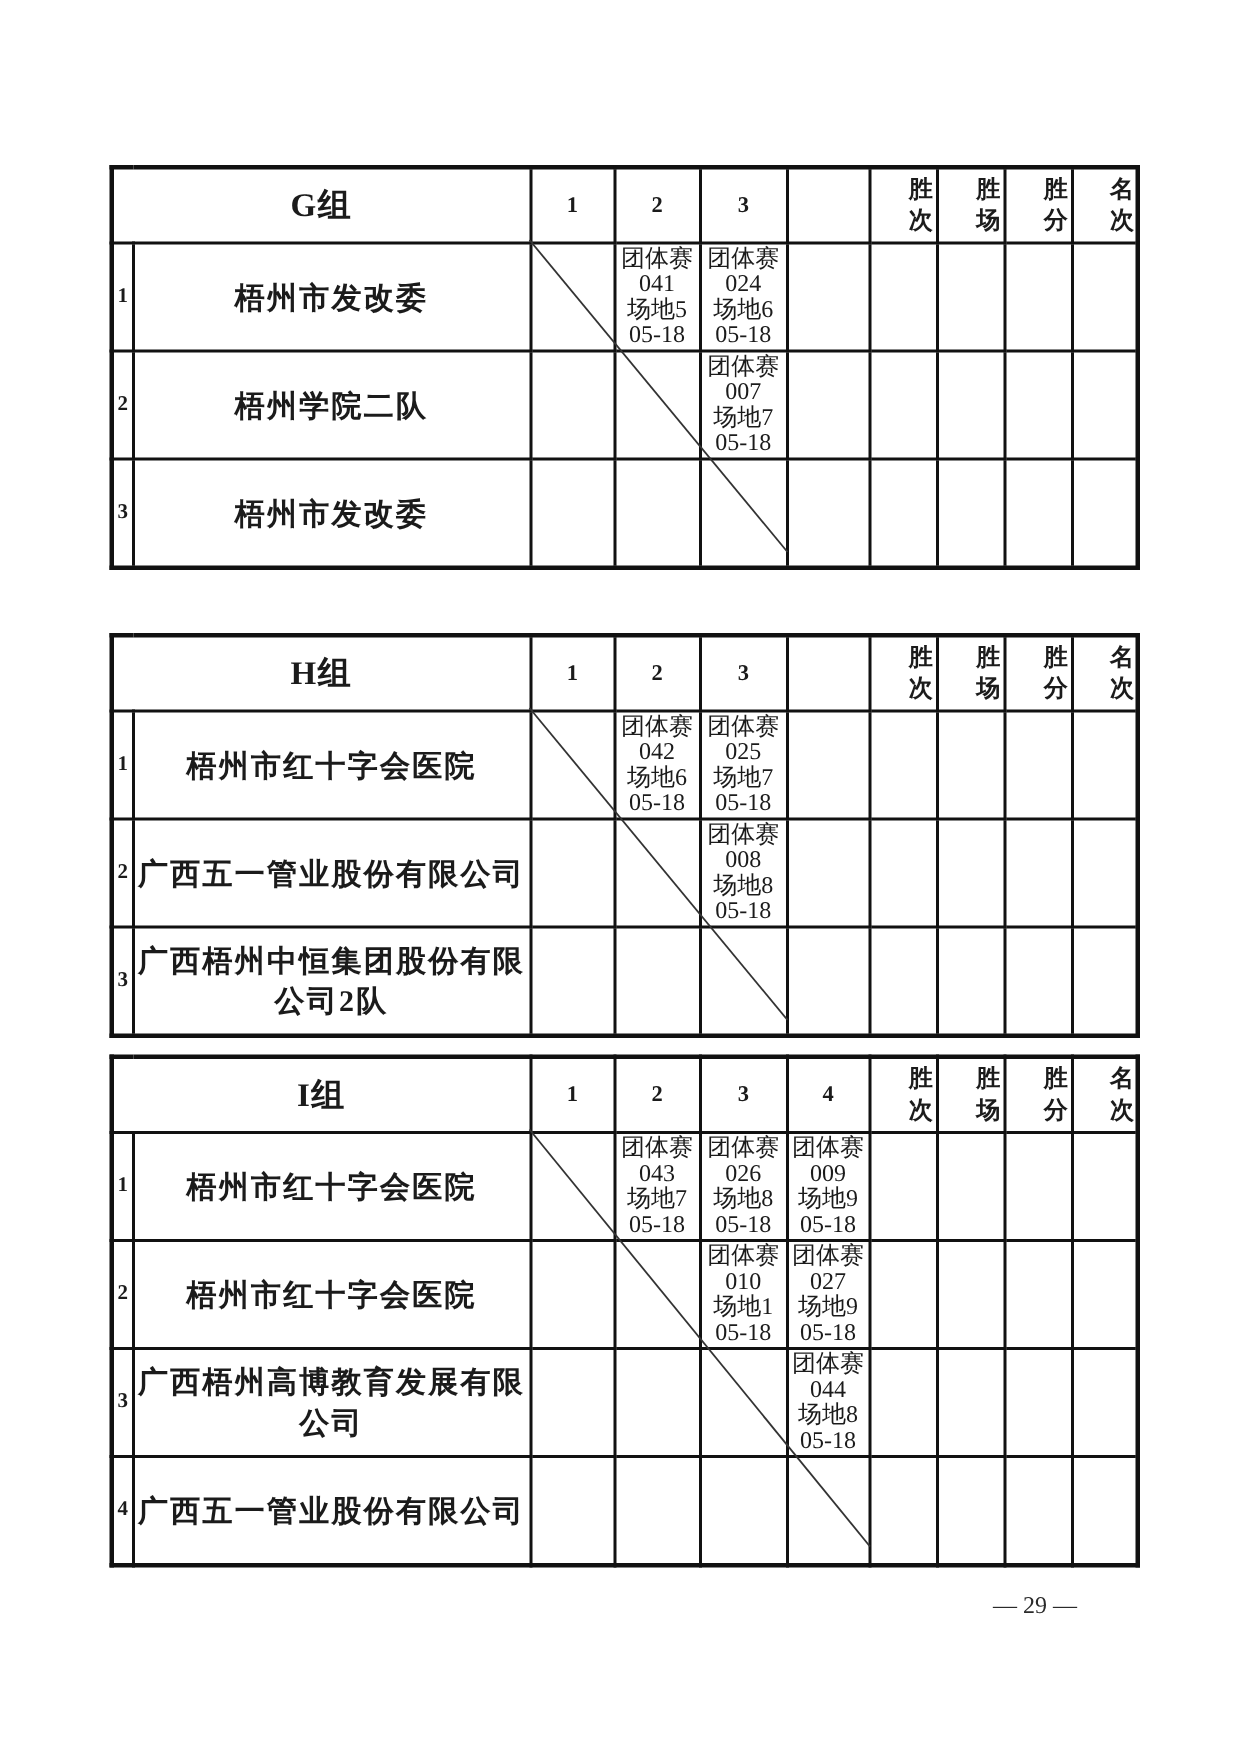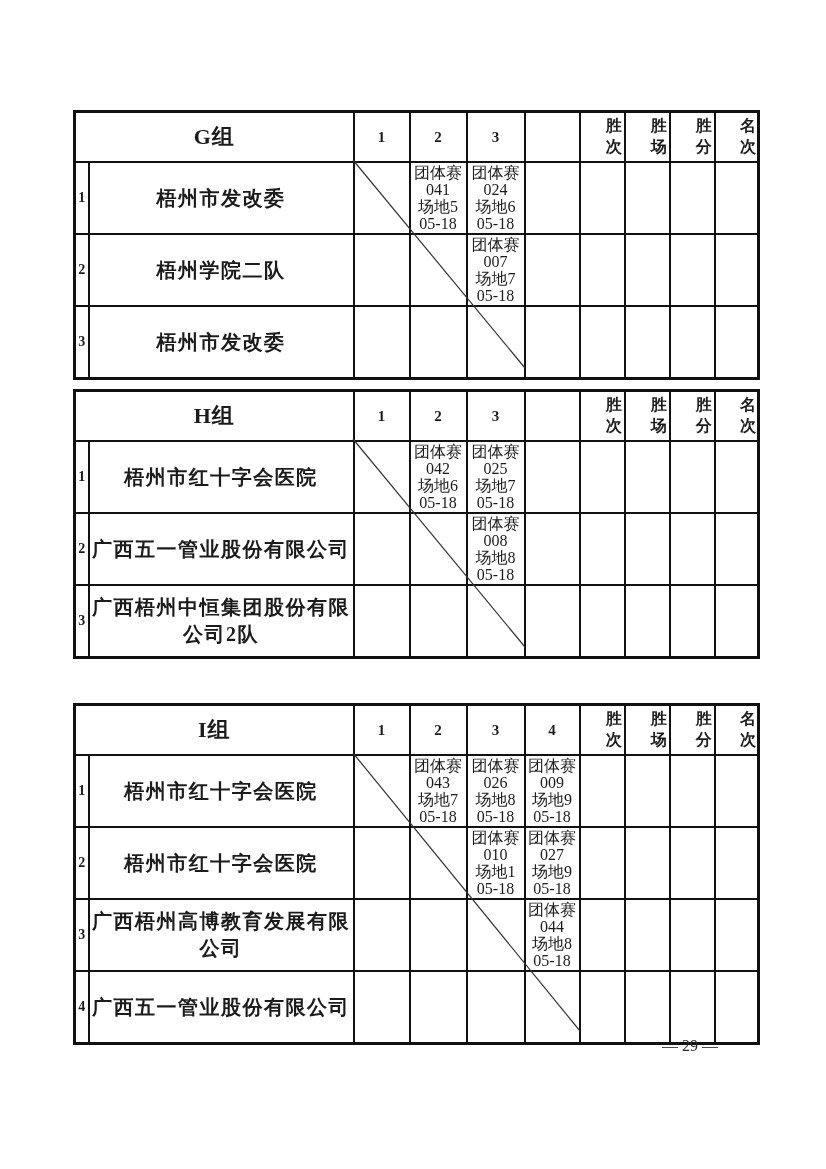--- a/index.html
+++ b/index.html
@@ -6,21 +6,21 @@
   body {
     width: 826px; height: 1169px;
     background: #ffffff;
     position: relative;
     font-family: "Liberation Serif", "DejaVu Serif", serif;
     color: #1b1b1b;
     overflow: hidden;
   }
   .tbl-wrap { position: absolute; left: 73px; }
   #tbl-g { top: 110px; }
-  #tbl-h { top: 389px; }
+  #tbl-h { top: 422px; }
   #tbl-i { top: 703px; }
 
   table {
     border-collapse: collapse;
     table-layout: fixed;
     width: 684px;
     border: 3px solid #111;
   }
   th, td {
     border: 2px solid #111;
@@ -57,21 +57,21 @@
   svg.diag {
     position: absolute;
     left: 0; top: 0;
     pointer-events: none;
     z-index: 2;
   }
   svg.diag line { stroke: #333; stroke-width: 1.2; }
 
   .page-num {
     position: absolute;
-    left: 630px; top: 1037px;
+    left: 630px; top: 1062px;
     width: 120px;
     text-align: center;
     font-size: 16px;
     color: #2a2a2a;
   }
 </style>
 </head>
 <body>
 
 <section class="tbl-wrap" id="tbl-g">

